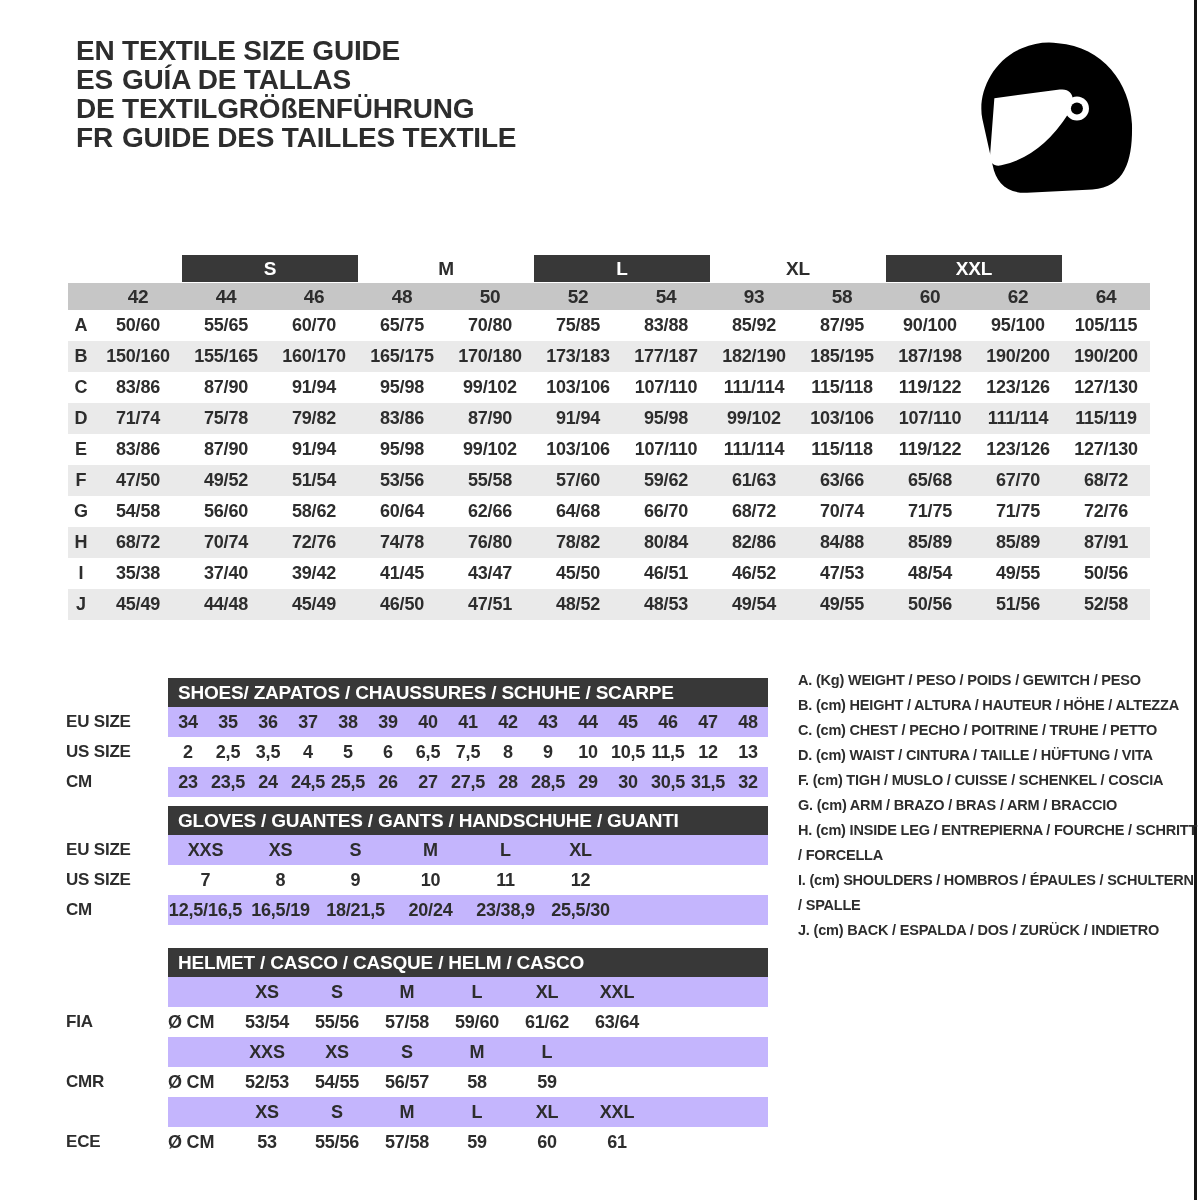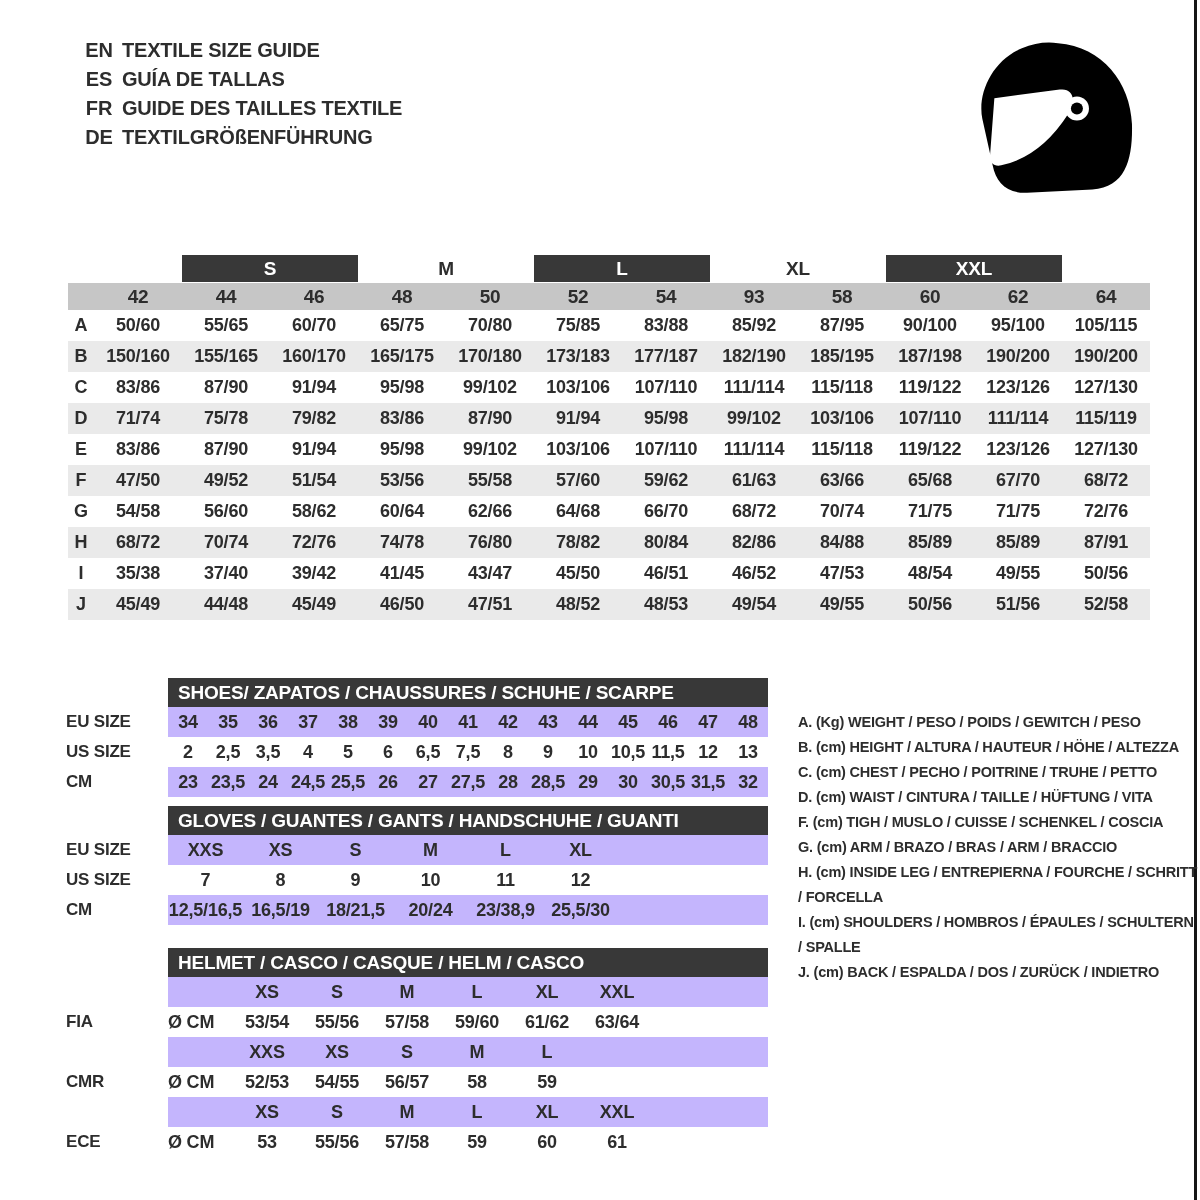--- a/index.html
+++ b/index.html
@@ -2,21 +2,21 @@
 <html><head>
 <meta charset="utf-8">
 <style>
   html,body{margin:0;padding:0;background:#fff;}
   .page{position:relative;width:1200px;height:1200px;background:#fff;overflow:hidden;
         font-family:"Liberation Sans",sans-serif;font-weight:bold;color:#2d2d2d;letter-spacing:-0.2px;}
   .right-edge{position:absolute;top:0;right:3px;width:3px;height:1200px;background:#151515;}
 
   
   .lang-block{position:absolute;left:76px;top:36px;}
-  .lang-row{display:flex;height:29px;align-items:center;font-size:20px;text-align:center;}
+  .lang-row{display:flex;height:29px;align-items:center;font-size:28px;}
   .lang-code{width:46px;flex:0 0 46px;}
 
   
   .helmet-icon{position:absolute;left:972px;top:32px;width:172px;height:172px;}
 
   
   .main-table{position:absolute;left:68px;top:255px;width:1082px;}
   .grid13{display:grid;grid-template-columns:26px repeat(12,1fr);}
   .band-row{height:27px;margin-bottom:1px;}
   .band-cell{display:flex;align-items:center;justify-content:center;font-size:19px;}
@@ -39,44 +39,44 @@
              padding-left:12px;box-sizing:border-box;}
   .sec-values{width:600px;display:grid;}
   .sec-values.shaded{background:#c4b5fd;}
   .sec-values span{display:flex;align-items:center;justify-content:center;font-size:18px;}
   .shoes-grid{grid-template-columns:repeat(15,1fr);}
   .gloves-grid{grid-template-columns:repeat(6,75px);}
   .helm-grid{grid-template-columns:64px repeat(6,70px);}
   .helm-grid .unit{justify-content:flex-start;}
 
   
-  .legend{position:absolute;left:798px;top:710px;width:402px;font-size:14.5px;line-height:25px;}
+  .legend{position:absolute;left:798px;top:668px;width:402px;font-size:14.5px;line-height:25px;}
 </style>
 </head>
 <body>
 
 <div class="page">
   <div class="right-edge"></div>
 
   <div class="lang-block" id="langBlock">
       <div class="lang-row">
         <span class="lang-code">EN</span>
         <span class="lang-label">TEXTILE SIZE GUIDE</span>
       </div>
       <div class="lang-row">
         <span class="lang-code">ES</span>
         <span class="lang-label">GUÍA DE TALLAS</span>
       </div>
       <div class="lang-row">
+        <span class="lang-code">DE</span>
+        <span class="lang-label">TEXTILGRÖßENFÜHRUNG</span>
+      </div>
+      <div class="lang-row">
         <span class="lang-code">FR</span>
         <span class="lang-label">GUIDE DES TAILLES TEXTILE</span>
-      </div>
-      <div class="lang-row">
-        <span class="lang-code">DE</span>
-        <span class="lang-label">TEXTILGRÖßENFÜHRUNG</span>
       </div>
     </div>
 
   <div class="helmet-icon">
     <svg viewBox="0 0 200 190" width="172" height="172" aria-hidden="true">
       <path fill="#000" d="M100 8 C152 12 184 54 186 102 C187 140 180 176 140 178 L64 182
                C40 183 28 170 24 150 L12 96 C6 66 24 28 58 14 C72 8 86 6 100 8 Z"></path>
       <path fill="#fff" d="M26 72 L102 62 C114 60 120 70 116 80 L112 90 Q80 140 34 150
                C25 152 20 146 21 138 Z"></path>
       <circle cx="122" cy="84" r="14" fill="#fff"></circle>

